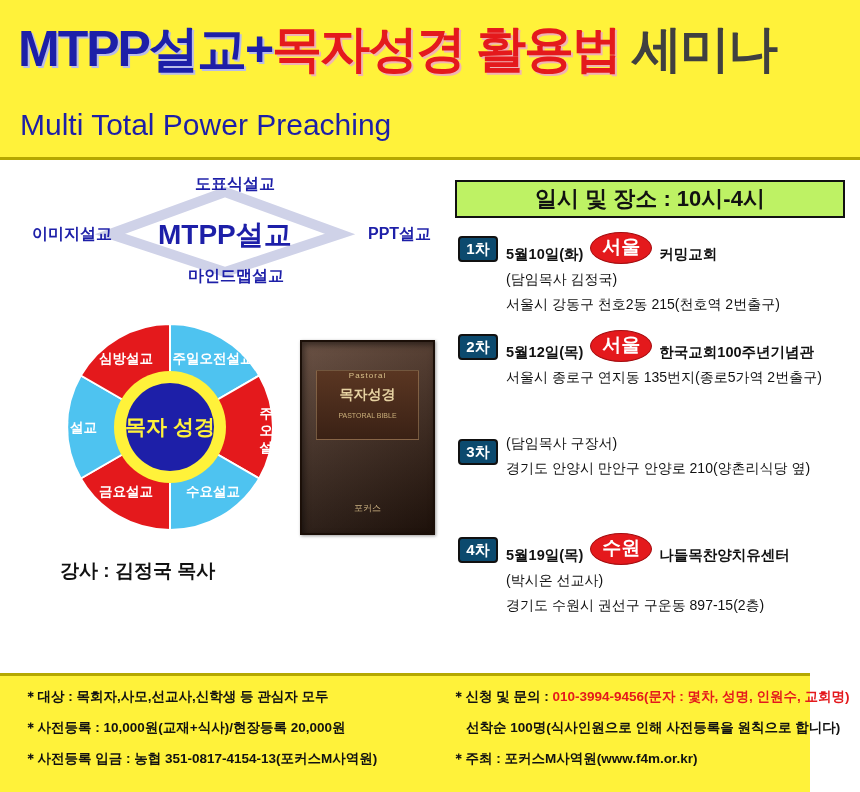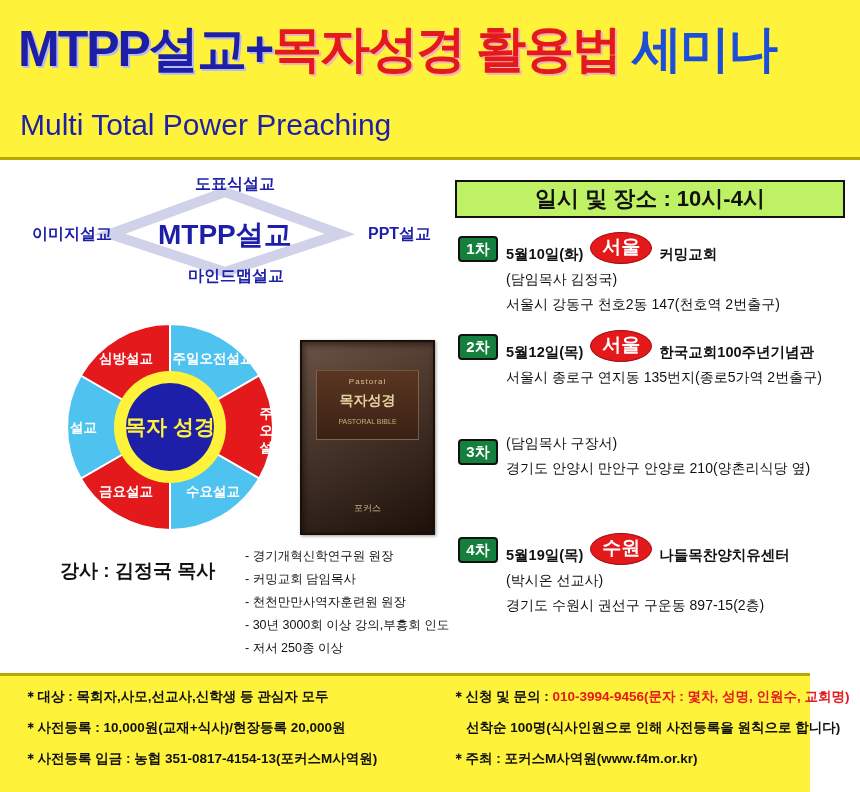--- a/index.html
+++ b/index.html
@@ -20,21 +20,21 @@
   }
   .title-line {
     position:absolute; left:18px; top:16px;
     white-space: nowrap;
     font-weight: bold;
     font-size: 50px;
     letter-spacing: -2px;
   }
   .t-blue { color:#1d1fa8; text-shadow: 2px 2px 0 #b9bce8; }
   .t-red  { color:#e4191c; text-shadow: 2px 2px 0 #f0b3b3; }
-  .t-black{ color:#1d4ed8; }
+  .t-black{ color:#404040; }
   .subtitle {
     position:absolute; left:20px; top:108px;
     font-size:30px; color:#1d1fa8; font-weight:500;
     letter-spacing:0px;
   }
 
   
   .body-area {
     position:absolute; left:0; top:160px; width:860px; height:397px;
     background:#ffffff;
@@ -66,21 +66,20 @@
       linear-gradient(#4a2c1c, #2d1a10);
     border:2px solid #1b0f08;
     box-shadow: 2px 3px 6px rgba(0,0,0,0.5) inset, 1px 1px 3px rgba(0,0,0,0.4);
     overflow:hidden;
   }
   .bible-inner {
     position:absolute; left:14px; top:28px; right:14px; height:70px;
     border:1px solid rgba(220,190,140,0.35);
     background: linear-gradient(#5a3622,#3a2115);
     text-align:center;
-    padding-top:6px;
   }
   .bible-t1 { color:#d8c08a; font-size:8px; letter-spacing:1px; }
   .bible-t2 { color:#e6d2a2; font-size:14px; font-weight:bold; margin-top:6px; }
   .bible-t3 { color:#c9ae79; font-size:7px; margin-top:8px; }
   .bible-bottom { position:absolute; bottom:18px; left:0; width:100%; text-align:center; color:#cdb383; font-size:9px; }
 
   
   .bio { position:absolute; left:245px; top:388px; width:215px; }
   .bio div { font-size:12.5px; color:#111; margin-bottom:6px; white-space:nowrap; }
 
@@ -89,21 +88,21 @@
     position:absolute; left:455px; top:20px; width:390px; height:38px;
     background:#bef264; border:2px solid #111;
     display:flex; align-items:center; justify-content:center;
   }
   .sched-head span { font-size:22px; font-weight:bold; color:#111; }
 
   .sched-list { position:absolute; left:458px; top:72px; width:395px; }
   .sched-item { position:relative; min-height:98px; }
   .num-badge {
     position:absolute; left:0; top:4px; width:40px; height:26px;
-    background:#15803d; color:#fff; border:2px solid #111; border-radius:4px;
+    background:#0c4a6e; color:#fff; border:2px solid #111; border-radius:4px;
     font-size:15px; font-weight:bold; text-align:center; line-height:22px;
   }
   .line1 { margin-left:48px; display:flex; align-items:flex-end; white-space:nowrap; }
   .date { font-size:14.5px; color:#111; font-weight:bold; }
   .city-oval {
     display:inline-block; margin:0 7px;
     background:#e4191c; color:#ffffff;
     font-size:19px; font-weight:bold;
     border-radius:50%/50%;
     padding:1px 11px 3px 11px;
@@ -177,43 +176,36 @@
 
   <div class="bible">
     <div class="bible-inner">
       <div class="bible-t1">Pastoral</div>
       <div class="bible-t2">목자성경</div>
       <div class="bible-t3">PASTORAL BIBLE</div>
     </div>
     <div class="bible-bottom">포커스</div>
   </div>
 
-  <div class="bio">
-    <div>- 경기개혁신학연구원 원장</div>
-    <div>- 커밍교회 담임목사</div>
-    <div>- 천천만만사역자훈련원 원장</div>
-    <div>- 30년 3000회 이상 강의,부흥회 인도</div>
-    <div>- 저서 250종 이상</div>
-  </div>
 
   <div class="sched-head">
     <span>일시 및 장소 : 10시-4시</span>
   </div>
 
   <div class="sched-list">
 
     <div class="sched-item">
       <div class="num-badge">1차</div>
       <div class="line1">
         <span class="date">5월10일(화)</span>
         <span class="city-oval">서울</span>
         <span class="place">커밍교회</span>
       </div>
       <div class="line2">(담임목사 김정국)</div>
-      <div class="line3">서울시 강동구 천호2동 147(천호역 2번출구)</div>
+      <div class="line3">서울시 강동구 천호2동 215(천호역 2번출구)</div>
     </div>
 
     <div class="sched-item">
       <div class="num-badge">2차</div>
       <div class="line1">
         <span class="date">5월12일(목)</span>
         <span class="city-oval">서울</span>
         <span class="place">한국교회100주년기념관</span>
       </div>
       <div class="line2">서울시 종로구 연지동 135번지(종로5가역 2번출구)</div>

